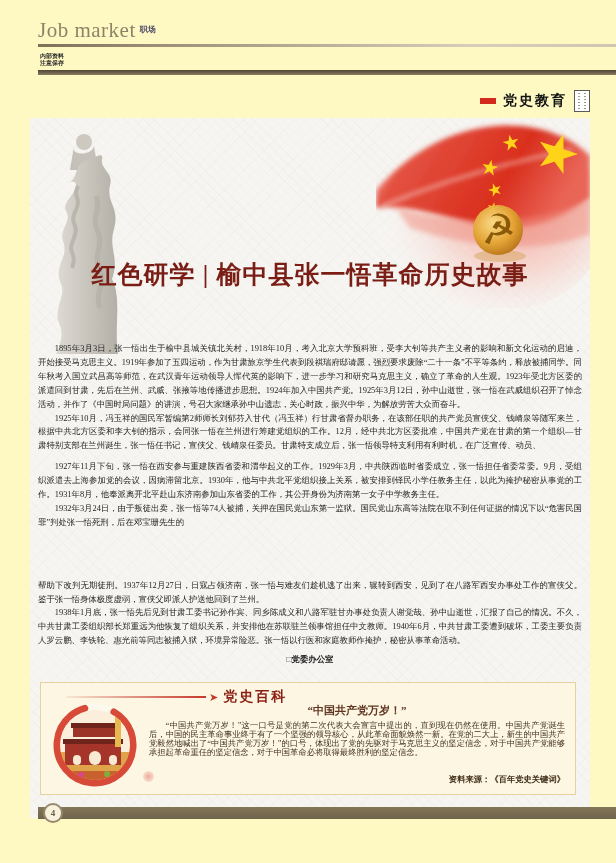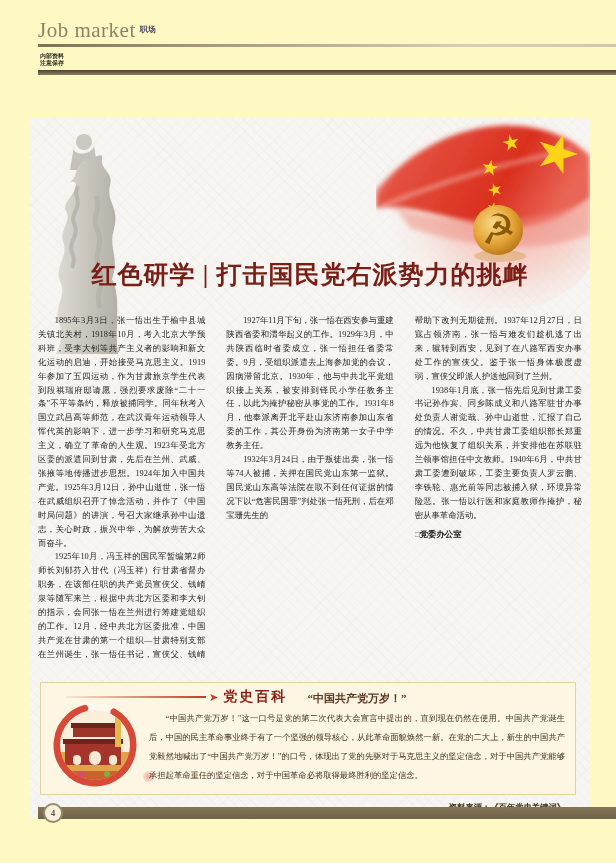--- a/index.html
+++ b/index.html
@@ -30,43 +30,43 @@
   
   .panel{position:absolute;left:30px;top:118px;width:560px;height:700px;background:#f6f5f2;
     background-image:
       repeating-linear-gradient(45deg,rgba(120,110,100,.03) 0 1px,transparent 1px 7px),
       repeating-linear-gradient(-45deg,rgba(120,110,100,.022) 0 1px,transparent 1px 9px);}
   .statue{position:absolute;left:0;top:8px;width:105px;height:228px;opacity:.85;}
   .flag{position:absolute;right:0;top:-6px;width:214px;height:196px;}
   .headline{position:absolute;left:0;right:0;top:140px;margin:0;text-align:center;
     font-family:"Liberation Serif","DejaVu Serif",serif;font-weight:bold;
     font-size:25px;color:#7a1d15;letter-spacing:1px;}
-  .columns{position:absolute;left:8px;top:196px;width:544px;height:348px;
-    display:flex;gap:21px;overflow:hidden;}
+  .columns{position:absolute;left:8px;top:224px;width:544px;height:348px;
+    display:flex;gap:7px;overflow:hidden;flex-direction:column;}
   .col{flex:1 1 0;overflow:hidden;}
   .col p{margin:0;font-family:"Liberation Serif","DejaVu Serif",serif;
     font-size:8.4px;line-height:13.9px;text-align:justify;color:#1d1d1d;}
   .col p.indent{text-indent:2em;}
-  .col p.byline{text-align:left;font-weight:bold;margin-top:5px;color:#222;}
+  .col p.byline{text-align:center;font-weight:bold;margin-top:5px;color:#222;}
   
   .pedia-box{position:absolute;left:40px;top:682px;width:536px;height:113px;
     background:#fcf6e2;border:1px solid #e2d2a0;box-sizing:border-box;}
   .pedia-header{position:absolute;top:5px;left:25px;display:flex;align-items:center;}
   .pedia-line{width:140px;height:2px;background:linear-gradient(to right,rgba(198,57,43,.08),#c6392b);}
   .pedia-arrow{color:#c6392b;font-size:11px;margin:0 5px 0 3px;line-height:1;}
   .pedia-title{font-family:"Liberation Serif","DejaVu Serif",serif;font-weight:bold;
     font-size:14px;color:#8c1f14;letter-spacing:2px;}
   .pedia-illustration{position:absolute;left:10px;top:18px;width:88px;height:88px;}
   .pink-dot{position:absolute;left:102px;top:88px;width:11px;height:11px;border-radius:50%;
     background:radial-gradient(circle,#f0a8a0,rgba(240,168,160,0));}
-  .pedia-content{position:absolute;left:108px;right:10px;top:8px;}
+  .pedia-content{position:absolute;left:108px;right:10px;top:20px;}
   .pedia-slogan{text-align:center;font-weight:bold;font-size:11px;color:#5e3520;
     font-family:"Liberation Serif","DejaVu Serif",serif;margin-bottom:3px;}
   .pedia-body{margin:0;font-family:"Liberation Serif","DejaVu Serif",serif;
-    font-size:8.3px;line-height:19px;text-align:justify;text-indent:2em;color:#43301c;}
+    font-size:8.3px;line-height:9px;text-align:justify;text-indent:2em;color:#43301c;}
   .pedia-source{margin-top:17px;text-align:right;font-size:8.3px;font-weight:bold;color:#3f2d16;
     font-family:"Liberation Serif","DejaVu Serif",serif;}
   
   .footer-bar{position:absolute;left:38px;right:0;top:807px;height:12px;
     background:linear-gradient(180deg,#847758,#6e624a);}
   .page-badge{position:absolute;left:43px;top:803px;width:16px;height:16px;border-radius:50%;
     background:#f7f1de;border:2px solid #96886a;display:flex;align-items:center;justify-content:center;
     font-size:9px;font-weight:bold;color:#6b5d3f;font-family:"Liberation Serif",serif;}
 </style>
 </head>
@@ -77,20 +77,25 @@
   <div class="jm-row">
     <span class="jm-en">Job market</span><span class="jm-cn">职场</span>
   </div>
   <div class="rule-thin"></div>
   <div class="tiny-notes">
     <div>内部资料</div>
     <div>注意保存</div>
   </div>
   <div class="rule-thick"></div>
 
+  <div class="section-tag">
+    <span class="red-dash"></span>
+    <span class="section-label">党史教育</span>
+    <span class="seal"></span>
+  </div>
 
   <div class="panel">
 
     <svg class="statue" viewBox="0 0 105 228">
       <defs>
         <linearGradient id="stg" x1="0" y1="0" x2="1" y2="0">
           <stop offset="0" stop-color="#dbd7cf"></stop>
             <stop offset="1" stop-color="#a8a49a"></stop>
         </linearGradient>
       </defs>
@@ -139,21 +144,21 @@
         <use href="#star" transform="translate(119,78) rotate(-18) scale(0.7)"></use>
         <use href="#star" transform="translate(117,96) rotate(12) scale(0.6)"></use>
       </g>
       <g transform="translate(122,118)">
         <ellipse cx="2" cy="26" rx="26" ry="6" fill="#c9922e" opacity=".35"></ellipse>
         <circle cx="0" cy="0" r="25" fill="url(#gold)" opacity=".95"></circle>
         <text x="0" y="13" text-anchor="middle" font-size="40" fill="#8a5a0a" font-family="DejaVu Sans, sans-serif" transform="rotate(-8)">☭</text>
       </g>
     </svg>
 
-    <h1 class="headline">红色研学 | 打击国民党右派势力的挑衅</h1>
+    <h1 class="headline">红色研学 | 榆中县张一悟革命历史故事</h1>
 
     <div class="columns">
       <div class="col">
         <p class="indent">1895年3月3日，张一悟出生于榆中县城关镇北关村，1918年10月，考入北京大学预科班，受李大钊等共产主义者的影响和新文化运动的启迪，开始接受马克思主义。1919年参加了五四运动，作为甘肃旅京学生代表到段祺瑞府邸请愿，强烈要求废除“二十一条”不平等条约，释放被捕同学。同年秋考入国立武昌高等师范，在武汉青年运动领导人恽代英的影响下，进一步学习和研究马克思主义，确立了革命的人生观。1923年受北方区委的派遣回到甘肃，先后在兰州、武威、张掖等地传播进步思想。1924年加入中国共产党。1925年3月12日，孙中山逝世，张一悟在武威组织召开了悼念活动，并作了《中国时局问题》的讲演，号召大家继承孙中山遗志，关心时政，振兴中华，为解放劳苦大众而奋斗。</p>
         <p class="indent">1925年10月，冯玉祥的国民军暂编第2师师长刘郁芬入甘代（冯玉祥）行甘肃省督办职务，在该部任职的共产党员宣侠父、钱崝泉等随军来兰，根据中共北方区委和李大钊的指示，会同张一悟在兰州进行筹建党组织的工作。12月，经中共北方区委批准，中国共产党在甘肃的第一个组织—甘肃特别支部在兰州诞生，张一悟任书记，宣侠父、钱崝泉任委员。甘肃特支成立后，张一悟领导特支利用有利时机，在广泛宣传、动员、</p>
       </div>
       <div class="col">
         <p class="indent">1927年11月下旬，张一悟在西安参与重建陕西省委和渭华起义的工作。1929年3月，中共陕西临时省委成立，张一悟担任省委常委。9月，受组织派遣去上海参加党的会议，因病滞留北京。1930年，他与中共北平党组织接上关系，被安排到铎民小学任教务主任，以此为掩护秘密从事党的工作。1931年8月，他奉派离开北平赴山东济南参加山东省委的工作，其公开身份为济南第一女子中学教务主任。</p>
         <p class="indent">1932年3月24日，由于叛徒出卖，张一悟等74人被捕，关押在国民党山东第一监狱。国民党山东高等法院在取不到任何证据的情况下以“危害民国罪”判处张一悟死刑，后在邓宝珊先生的</p>
       </div>

